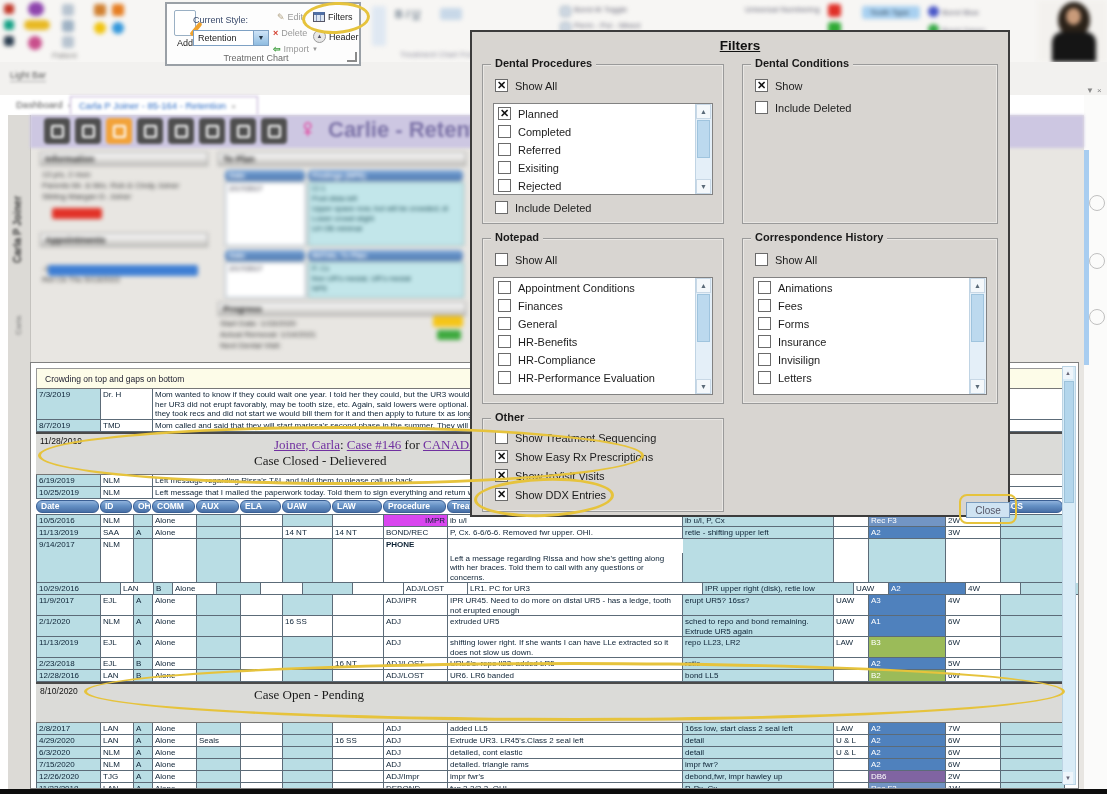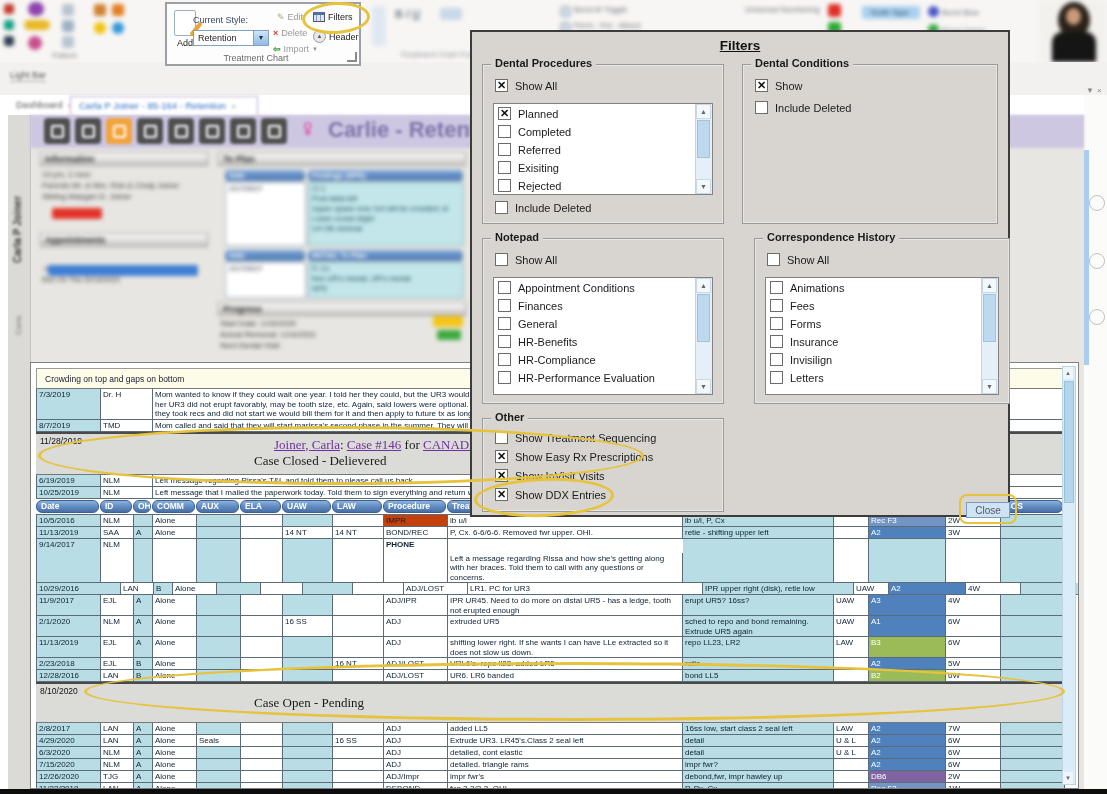--- a/index.html
+++ b/index.html
@@ -332,21 +332,21 @@
         </div>
         <div class="trow">
           <div class="cell" style="width: 64px; background: rgb(185, 221, 228);">10/5/2016</div>
           <div class="cell" style="width: 33px; background: rgb(255, 255, 255);">NLM</div>
           <div class="cell" style="width: 19px; background: rgb(185, 221, 228);"></div>
           <div class="cell" style="width: 44px; background: rgb(255, 255, 255);">Alone</div>
           <div class="cell" style="width: 44px; background: rgb(185, 221, 228);"></div>
           <div class="cell" style="width: 42px; background: rgb(255, 255, 255);"></div>
           <div class="cell" style="width: 50px; background: rgb(185, 221, 228);"></div>
           <div class="cell" style="width: 51px; background: rgb(255, 255, 255);"></div>
-          <div class="cell" style="width: 64px; background: #c2410c;">IMPR</div>
+          <div class="cell" style="width: 64px; background: #d946ef; text-align: right;">IMPR</div>
           <div class="cell" style="width: 235px; background: rgb(255, 255, 255);">ib u/l</div>
           <div class="cell" style="width: 151px; background: rgb(185, 221, 228);">ib u/l, P, Cx</div>
           <div class="cell" style="width: 35px; background: rgb(255, 255, 255);"></div>
           <div class="cell" style="width: 77px; color: rgb(255, 255, 255); background: rgb(114, 149, 196);">Rec F3</div>
           <div class="cell" style="width: 55px; background: rgb(255, 255, 255);">2W</div>
           <div class="cell" style="width: 64px; background: rgb(185, 221, 228);"></div>
         </div>
         <div class="trow">
           <div class="cell" style="width: 64px; background: rgb(185, 221, 228);">11/13/2019</div>
           <div class="cell" style="width: 33px; background: rgb(255, 255, 255);">SAA</div>
@@ -478,21 +478,21 @@
           <div class="cell" style="width: 64px; background: rgb(255, 255, 255);">ADJ/LOST</div>
           <div class="cell" style="width: 235px; background: rgb(255, 255, 255);">UR6. LR6 banded</div>
           <div class="cell" style="width: 151px; background: rgb(185, 221, 228);">bond LL5</div>
           <div class="cell" style="width: 35px; background: rgb(255, 255, 255);"></div>
           <div class="cell" style="width: 77px; color: rgb(255, 255, 255); background: rgb(155, 187, 89);">B2</div>
           <div class="cell" style="width: 55px; background: rgb(255, 255, 255);">6W</div>
           <div class="cell" style="width: 64px; background: rgb(185, 221, 228);"></div>
         </div>
         <div class="caserow">
           <div class="cdate">8/10/2020</div>
-          <div class="caseline" style="margin-left: 218px; margin-top: 8px;">Case Open - Pending</div>
+          <div class="caseline" style="margin-left: 218px;">Case Open - Pending</div>
         </div>
         <div class="trow">
           <div class="cell" style="width: 64px; background: rgb(185, 221, 228);">2/8/2017</div>
           <div class="cell" style="width: 33px; background: rgb(255, 255, 255);">LAN</div>
           <div class="cell" style="width: 19px; background: rgb(185, 221, 228);">A</div>
           <div class="cell" style="width: 44px; background: rgb(255, 255, 255);">Alone</div>
           <div class="cell" style="width: 44px; background: rgb(185, 221, 228);"></div>
           <div class="cell" style="width: 42px; background: rgb(255, 255, 255);"></div>
           <div class="cell" style="width: 50px; background: rgb(185, 221, 228);"></div>
           <div class="cell" style="width: 51px; background: rgb(255, 255, 255);"></div>
@@ -704,21 +704,21 @@
             </div>
           </div>
         <div class="sbar">
           <div class="sbtn" style="top:0;">▲</div>
           <div class="sthumb" style="top:16px;height:48px;"></div>
           <div class="sbtn" style="bottom:0;">▼</div>
         </div>
       </div>
     </div>
 
-    <div class="grp" style="left:282px;top:206px;width:254px;height:164px;">
+    <div class="grp" style="left:270px;top:206px;width:254px;height:164px;">
       <span class="grp-label">Correspondence History</span>
       <div id="ch-showall">
           <div class="cbrow" style="left: 12px; top: 14px;">
             <span class="cb"></span>
             <span>Show All</span>
           </div>
         </div>
       <div class="lst" style="left:10px;top:38px;width:234px;height:118px;">
         <div class="items" id="ch-list">
             <div class="cbrow">

